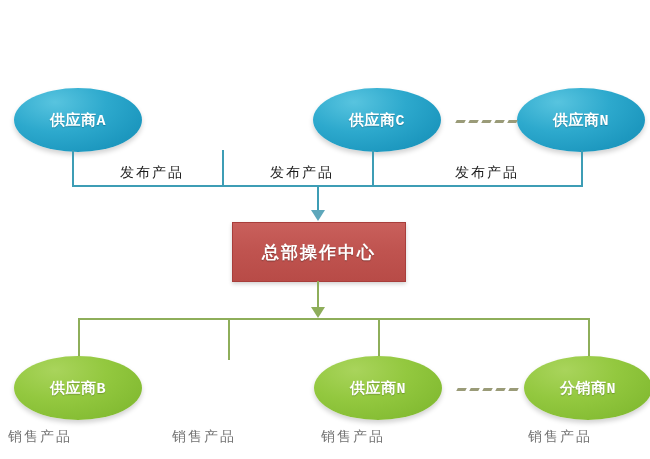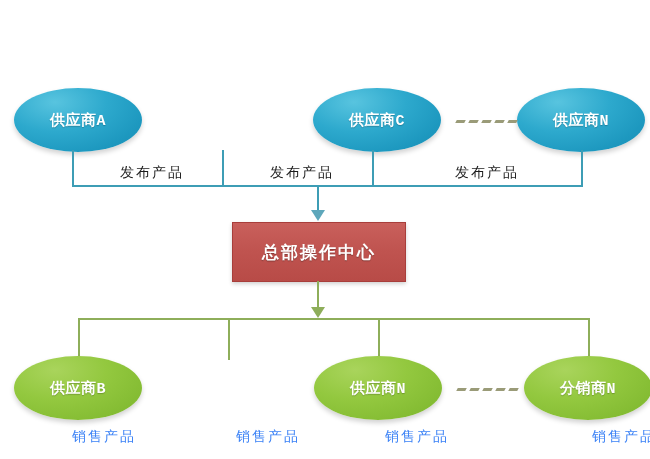--- a/index.html
+++ b/index.html
@@ -118,24 +118,24 @@
     position: absolute;
     font-size: 14px;
     color: #1b1b1b;
     letter-spacing: 2px;
     white-space: nowrap;
     text-align: center;
   }
   .bottom-label {
     position: absolute;
     font-size: 14px;
-    color: #3b82f6;
+    color: #737373;
     letter-spacing: 2px;
     white-space: nowrap;
-    text-align: right;
+    text-align: left;
     width: 128px;
   }
 
   
   .dash-group {
     position: absolute;
     display: flex;
     gap: 4px;
     align-items: center;
   }

